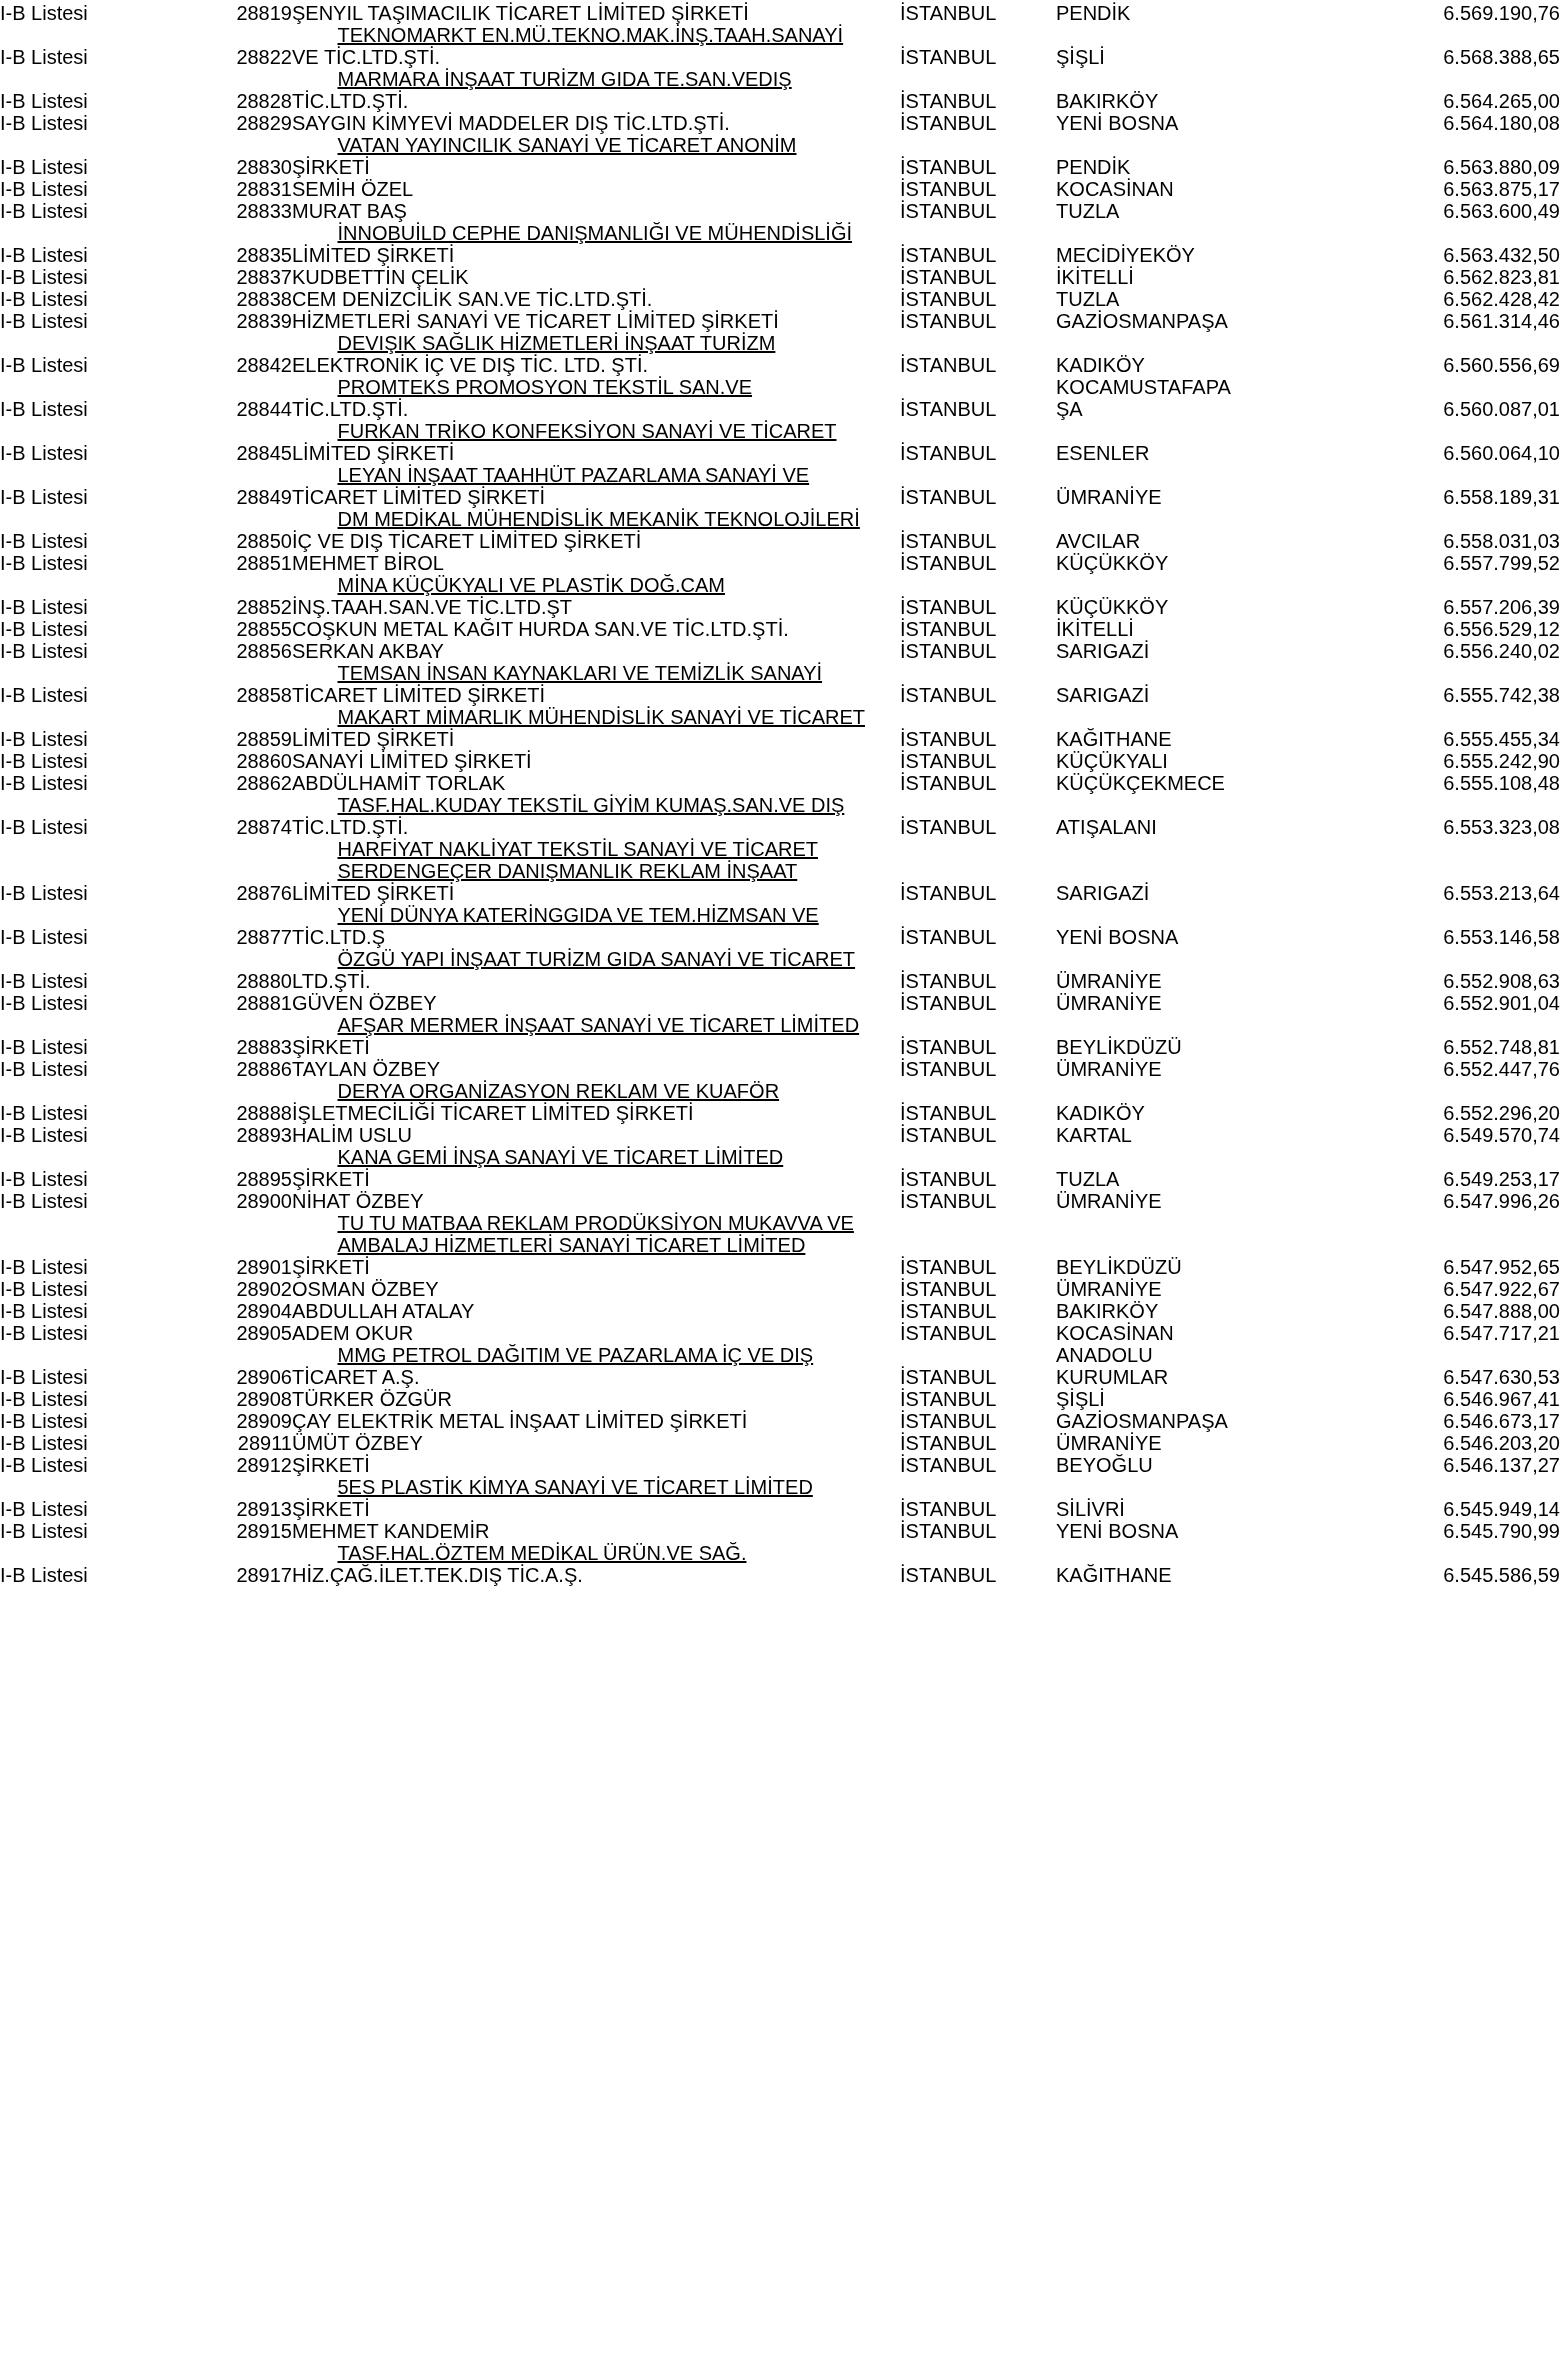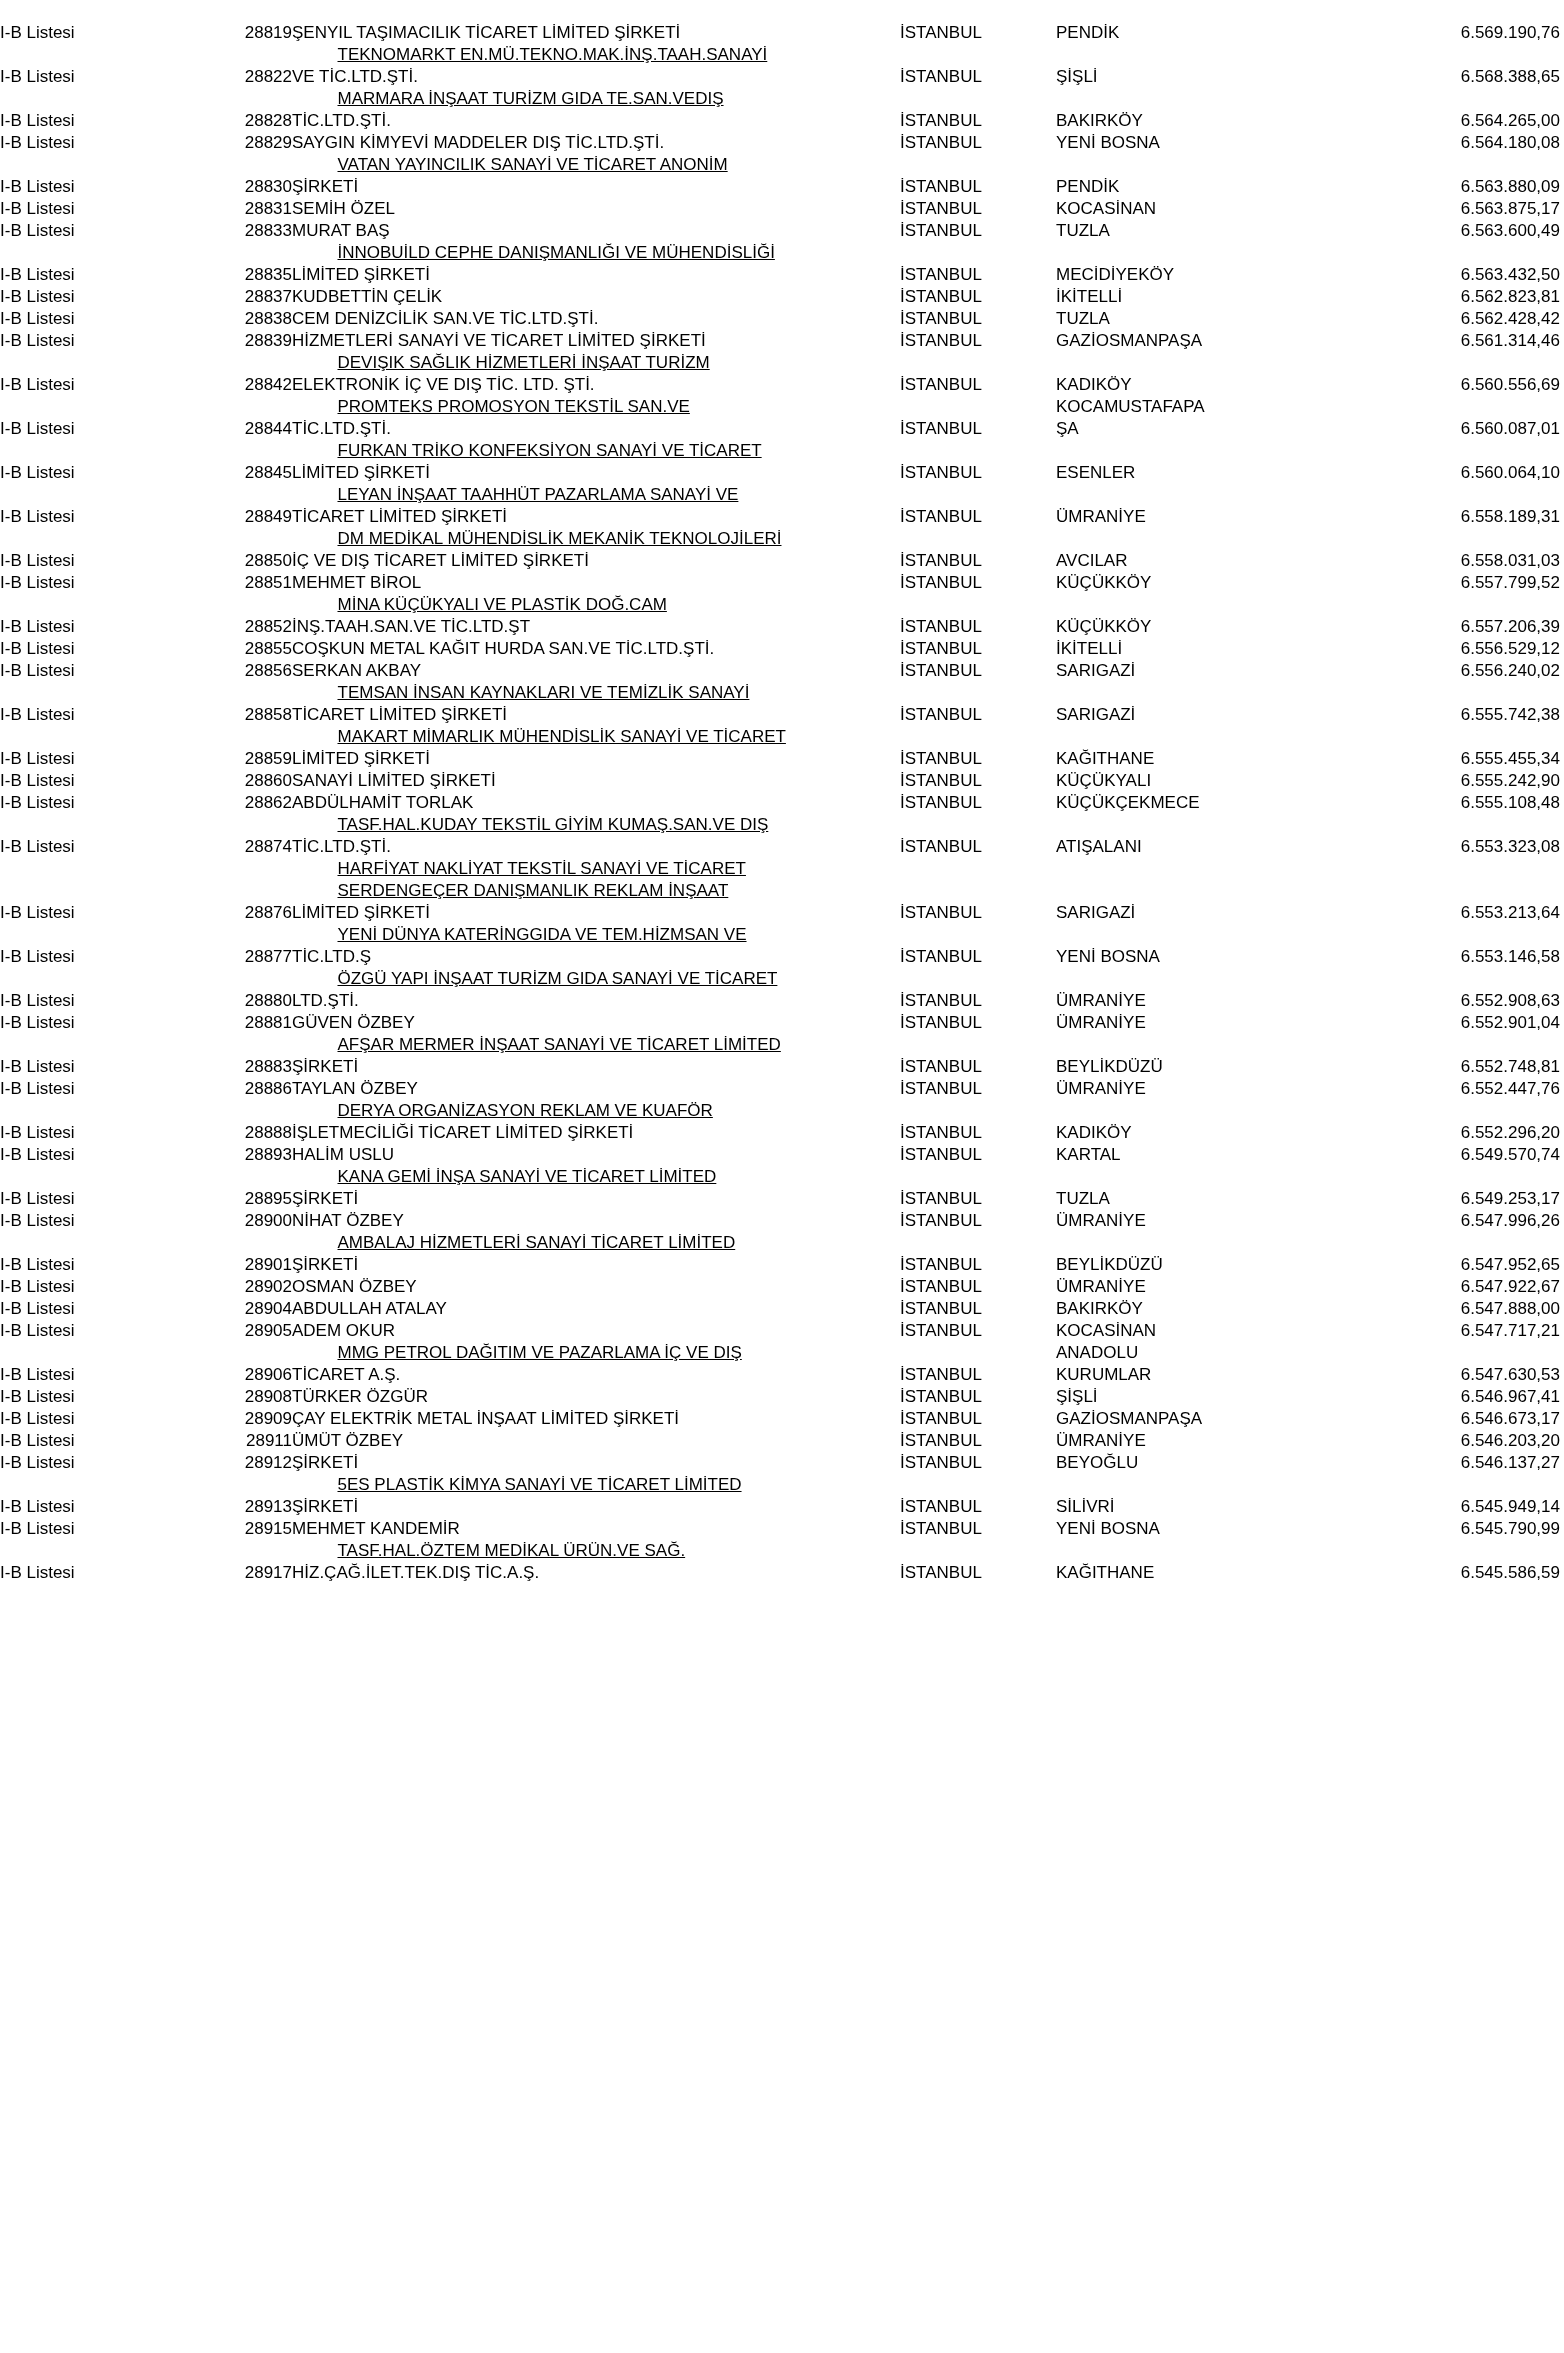--- a/index.html
+++ b/index.html
@@ -18,23 +18,22 @@
     position: relative;
     width: 1565px;
     height: 2354px;
     box-sizing: border-box;
     padding: 1.5px 0 0 0;
   }
   table.listing {
     border-collapse: collapse;
     width: 1281px;
     table-layout: fixed;
-    font-size: 17px;
+    font-size: 20px;
     line-height: 22px;
-    margin-top: 20px;
   }
   table.listing td {
     padding: 0;
     margin: 0;
     vertical-align: bottom;
     white-space: nowrap;
     overflow: visible;
   }
   
   col.c-liste  { width: 200px; }
@@ -578,20 +577,29 @@
           <td class="no">28900</td>
           <td class="name">NİHAT ÖZBEY</td>
           <td class="city">İSTANBUL</td>
           <td></td>
           <td class="dist">ÜMRANİYE</td>
           <td class="amount">6.547.996,26</td>
         </tr>
         <tr class="cont">
           <td class="liste"></td>
           <td class="no"></td>
+          <td class="name"><span class="indent-name">TU TU MATBAA REKLAM PRODÜKSİYON MUKAVVA VE</span></td>
+          <td class="city"></td>
+          <td></td>
+          <td class="dist"></td>
+          <td class="amount"></td>
+        </tr>
+        <tr class="cont">
+          <td class="liste"></td>
+          <td class="no"></td>
           <td class="name"><span class="indent-name">AMBALAJ HİZMETLERİ SANAYİ TİCARET LİMİTED</span></td>
           <td class="city"></td>
           <td></td>
           <td class="dist"></td>
           <td class="amount"></td>
         </tr>
         <tr>
           <td class="liste">I-B Listesi</td>
           <td class="no">28901</td>
           <td class="name">ŞİRKETİ</td>

